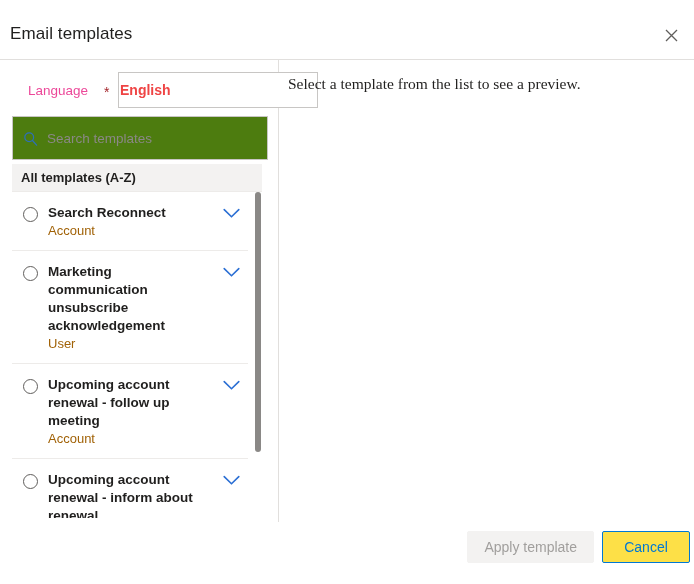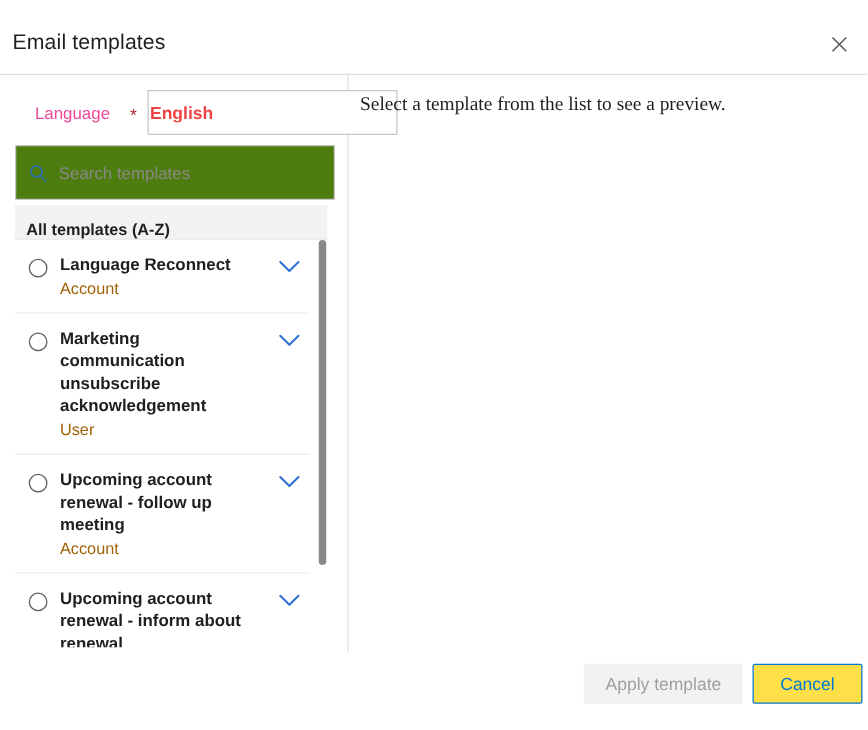--- a/index.html
+++ b/index.html
@@ -169,21 +169,21 @@
     top: 104px;
     width: 250px;
     height: 354px;
     box-sizing: border-box;
     overflow: hidden;
   }
   .list-group-header {
     height: 28px;
     background: #f3f2f1;
     display: flex;
-    align-items: flex-end;
+    align-items: center;
     padding-left: 9px;
     box-sizing: border-box;
     border-bottom: 1px solid #edebe9;
   }
   .list-group-header-text {
     font-size: 13px;
     font-weight: 700;
     color: #201f1e;
   }
 
@@ -364,21 +364,21 @@
         </div>
 
         <div class="list-scroll">
           <div class="list-items">
 
             <div class="list-item">
               <span class="item-radio">
                 <span class="radio-circle"></span>
               </span>
               <span class="item-text">
-                <span class="item-title">Language Reconnect</span>
+                <span class="item-title">Search Reconnect</span>
                 <span class="item-subtitle" style="display:block">Account</span>
               </span>
               <span class="item-chevron">
                 <svg width="17" height="11" viewBox="0 0 17 11" aria-hidden="true">
                   <path d="M1.2 1.6 L8.5 8.8 L15.8 1.6" stroke="#2b6fd4" stroke-width="1.6" fill="none" stroke-linecap="round" stroke-linejoin="round"></path>
                 </svg>
               </span>
             </div>
 
             <div class="list-item">

